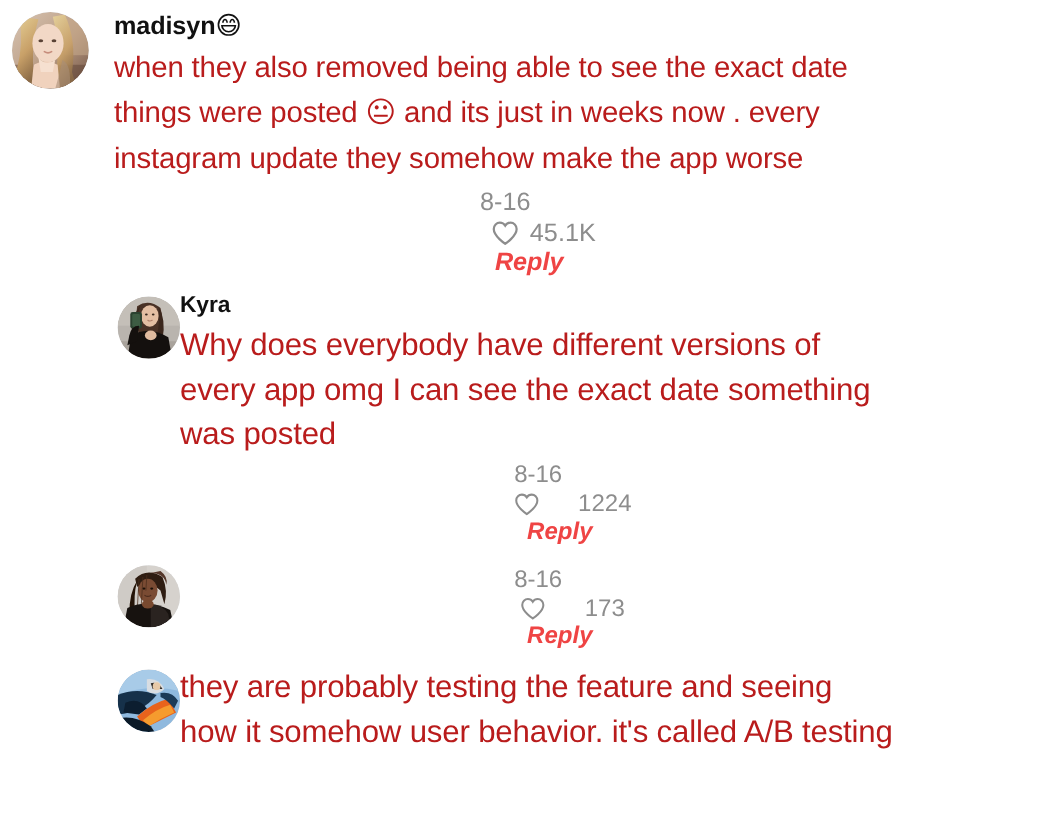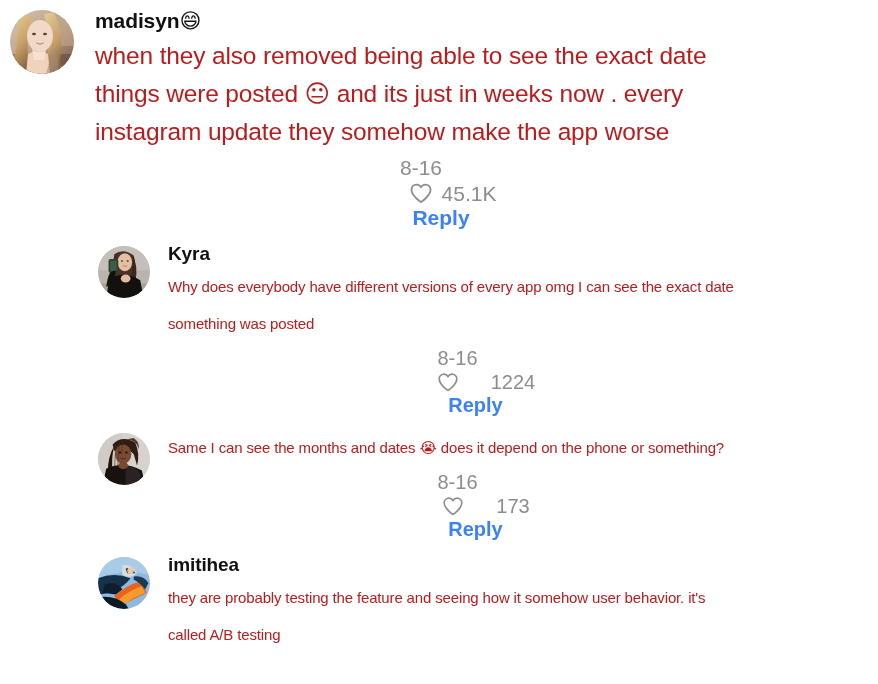--- a/index.html
+++ b/index.html
@@ -68,21 +68,21 @@
     flex: 1 1 auto;
     min-width: 0;
   }
 
   .comment.top-level .comment-body {
     margin-left: 21px;
     padding-right: 16px;
   }
 
   .comment.reply .comment-body {
-    margin-left: 18px;
+    margin-left: 0;
     padding-right: 16px;
   }
 
   .username {
     font-weight: bold;
     color: #111111;
     line-height: 1.25;
     letter-spacing: -0.1px;
     white-space: nowrap;
   }
@@ -101,21 +101,21 @@
     color: #b91c1c;
     letter-spacing: -0.15px;
   }
 
   .comment.top-level .comment-text {
     font-size: 24.5px;
     line-height: 38px;
   }
 
   .comment.reply .comment-text {
-    font-size: 15px;
+    font-size: 26px;
     line-height: 37px;
   }
 
   .meta-row {
     display: flex;
     align-items: center;
     color: #8d8d8d;
     margin-top: 5px;
     flex-direction: column;
   }
@@ -150,22 +150,23 @@
   .comment.reply .heart-icon {
     width: 24px;
     height: 24px;
     margin-right: 7px;
   }
   .heart-icon svg { display:block; width:100%; height:100%; }
 
   .like-count { color: #8d8d8d; }
 
   .reply-link {
-    color: #3b82f6;
+    color: #ef4444;
     font-weight: bold;
+    font-style: italic;
   }
   .comment.top-level .reply-link { margin-left: 40px; }
   .comment.reply  .reply-link { margin-left: 36px; }
 
   .emoji {
     font-family: "DejaVu Sans", sans-serif;
     font-weight: normal;
   }
 </style>
 </head>
@@ -289,21 +290,20 @@
           <path d="M28 31 Q31 33 34 31" stroke="#4e2d1e" stroke-width="1.2" fill="none" stroke-linecap="round"></path>
           <path d="M20 16 Q16 32 18 48 L12 50 Q12 28 20 16 Z" fill="#241408"></path>
           <path d="M22 14 L20 48 M26 12 L24 46 M30 10 L29 26" stroke="#4a2e1d" stroke-width="0.9" fill="none" opacity="0.85"></path>
           <path d="M10 44 Q30 34 54 46 L58 64 L6 64 Z" fill="#17120f"></path>
           <path d="M34 40 Q46 40 52 50 L54 64 L34 64 Z" fill="#2a2320"></path>
           <ellipse cx="31" cy="40" rx="6" ry="4.5" fill="#78492f"></ellipse>
         </g>
       </svg>
     </div>
     <div class="comment-body">
-      <div class="comment-text">Same I can see the months and dates 😭 does it depend on the phone or something?</div>
       <div class="meta-row">
         <span class="meta-date">8-16</span>
         <span class="like-group">
           <span class="heart-icon">
             <svg viewBox="0 0 24 24">
                 <path d="M12 20.4 C12 20.4 3.2 14.7 3.2 9.1 C3.2 6.2 5.4 4.2 7.9 4.2 C9.7 4.2 11.2 5.2 12 6.5 C12.8 5.2 14.3 4.2 16.1 4.2 C18.6 4.2 20.8 6.2 20.8 9.1 C20.8 14.7 12 20.4 12 20.4 Z" fill="none" stroke="#8d8d8d" stroke-width="1.7"></path>
               </svg>
           </span>
           <span class="like-count">173</span>
         </span>
@@ -329,18 +329,17 @@
           <path d="M34 14 Q42 12 46 20 L36 20 Z" fill="#2e2a27"></path>
           <ellipse cx="40" cy="17" rx="4" ry="4" fill="#e7c9a8"></ellipse>
           <path d="M20 48 Q36 34 52 30 L60 44 Q44 52 28 60 Z" fill="#e8631c"></path>
           <path d="M26 52 Q40 40 54 36 L58 44 Q44 50 32 58 Z" fill="#f59b2e"></path>
           <path d="M0 50 Q18 46 34 58 L38 64 L0 64 Z" fill="#0b1a28"></path>
           <path d="M44 24 Q56 22 62 32 L58 40 Q50 30 44 28 Z" fill="#1b3a57"></path>
         </g>
       </svg>
     </div>
     <div class="comment-body">
-      <div class="username"><span>imitihea</span><span class="emoji"></span></div>
       <div class="comment-text">they are probably testing the feature and seeing how it somehow user behavior. it's called A/B testing</div>
     </div>
   </div>
 
 </div>
 
 </body></html>

